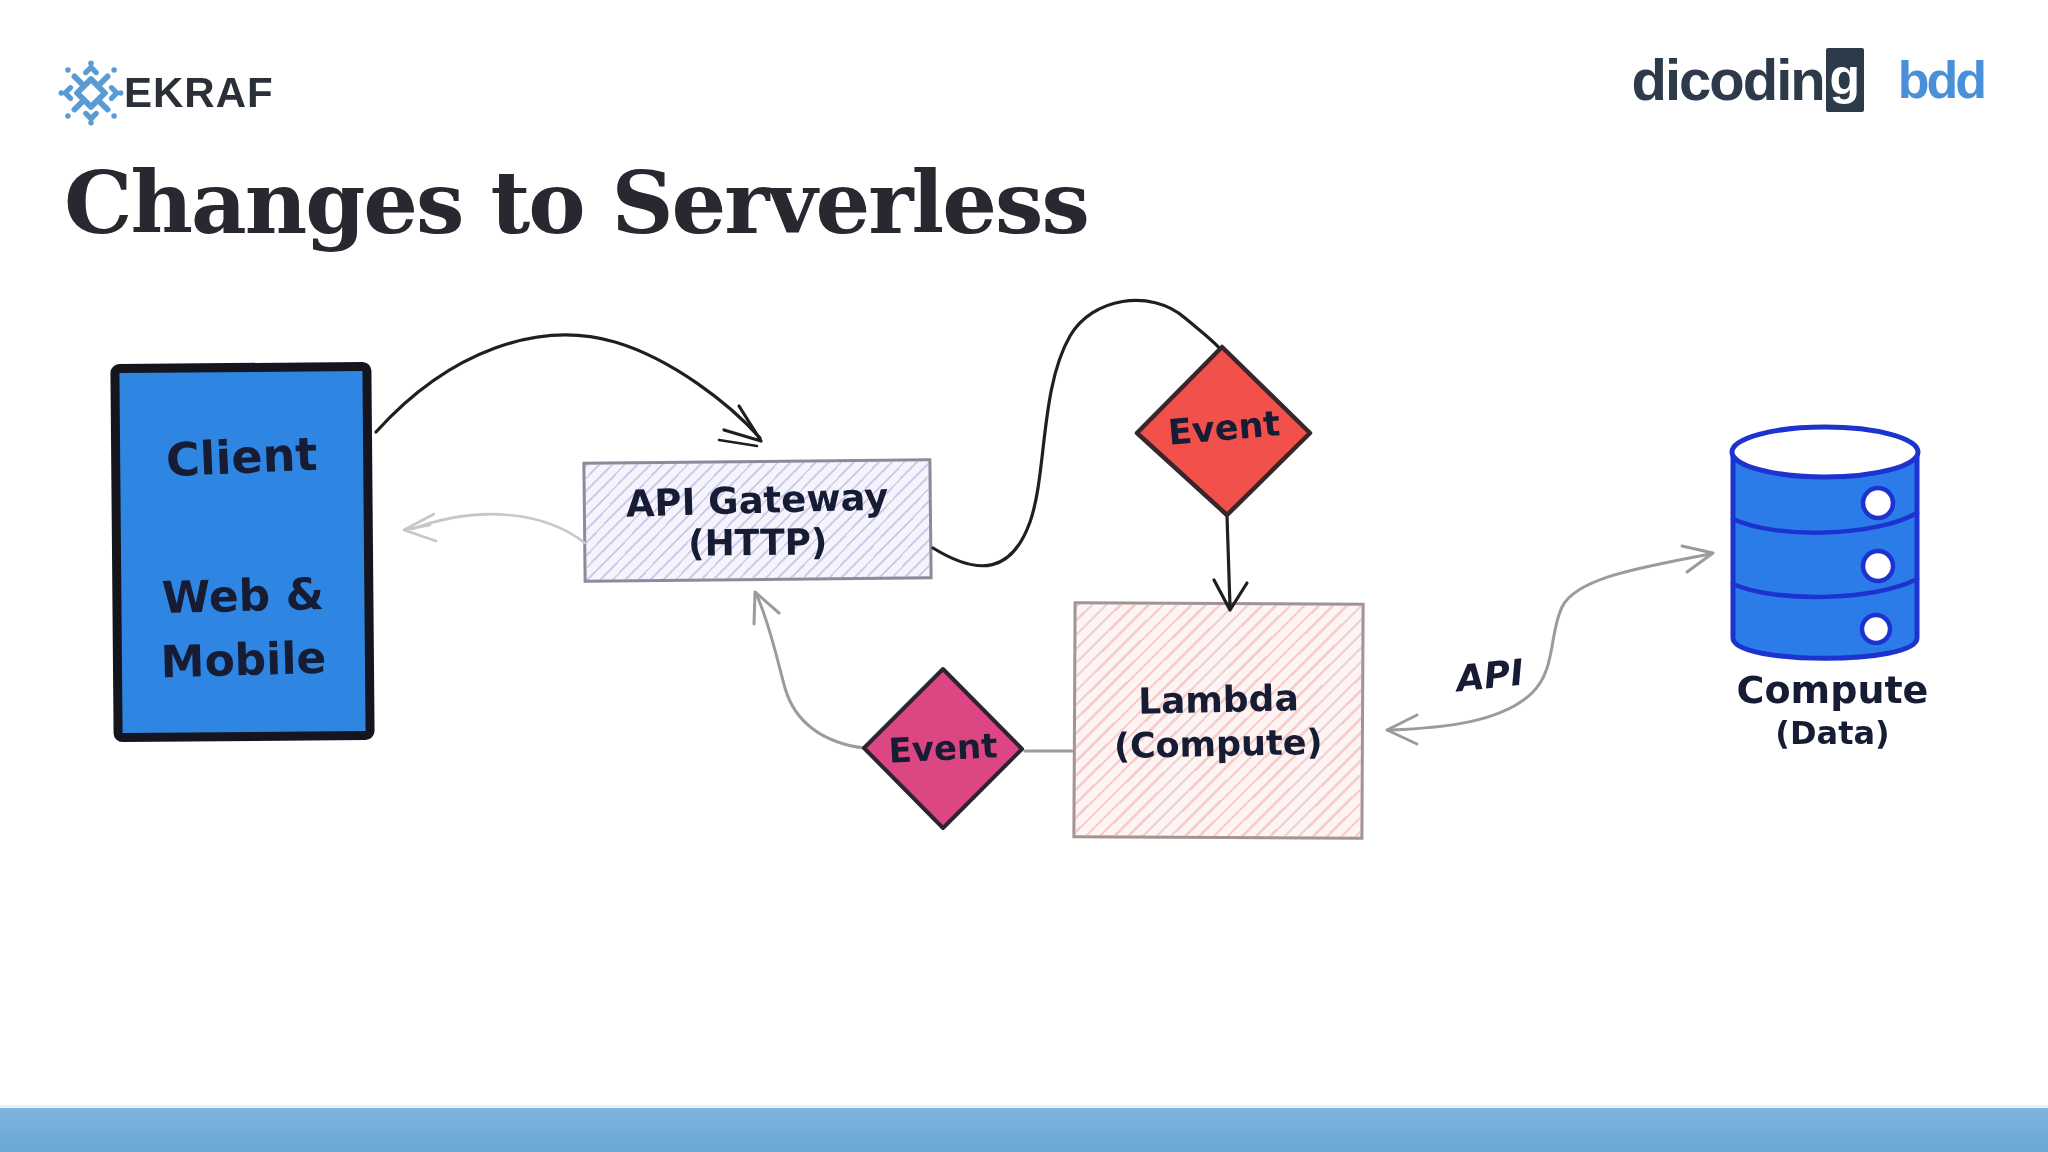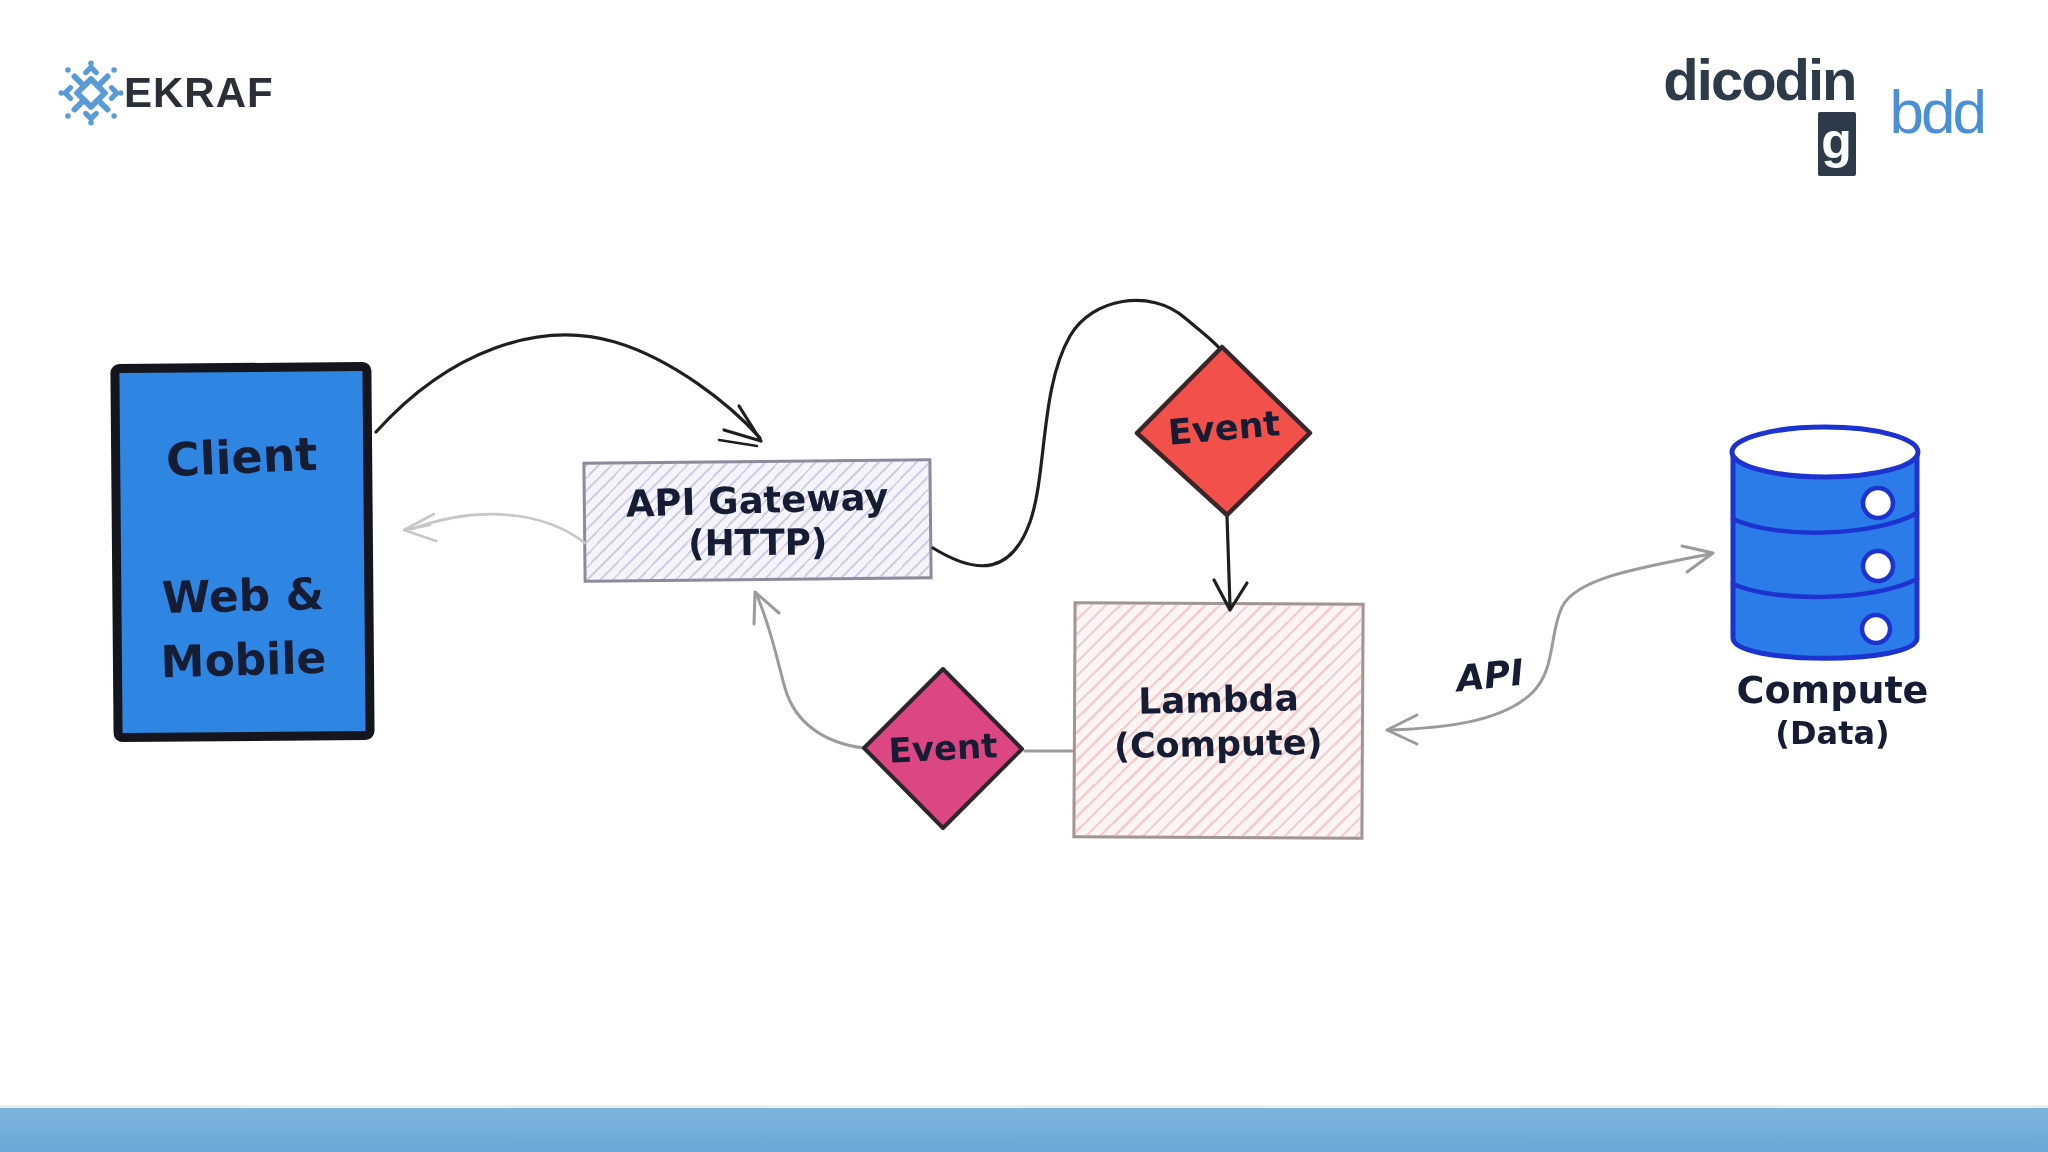--- a/index.html
+++ b/index.html
@@ -6,25 +6,25 @@
   .slide {
     position:relative; width:2048px; height:1152px;
     background:#ffffff; overflow:hidden;
     font-family:"DejaVu Sans", sans-serif;
   }
   
   .brand { position:absolute; left:58px; top:60px; display:flex; align-items:center; }
   .brand-icon { width:66px; height:66px; }
   .brand-text { font-size:42px; font-weight:bold; color:#2b2f38; letter-spacing:1px; font-family:"Liberation Sans", sans-serif; }
   .partners { position:absolute; right:64px; top:48px; display:flex; align-items:center; gap:34px; }
-  .dicoding { display:flex; align-items:flex-end; font-family:"Liberation Sans", sans-serif;flex-direction:column; }
+  .dicoding { display:flex; align-items:flex-end; font-family:"Liberation Sans", sans-serif; }
   .dicoding-text { font-size:58px; font-weight:bold; color:#2d3a4a; letter-spacing:-2px; line-height:64px; }
   .dicoding-gbox { display:inline-block; margin-left:2px; width:38px; height:64px; background:#2d3a4a; color:#ffffff;
                    font-size:50px; font-weight:bold; text-align:center; line-height:58px; border-radius:2px; }
-  .bdd { font-family:"Liberation Sans", sans-serif; font-size:62px; font-weight:normal; color:#4a90d9; letter-spacing:-3px; line-height:64px; }
+  .bdd { font-family:"Liberation Sans", sans-serif; font-size:52px; font-weight:bold; color:#4a90d9; letter-spacing:-3px; line-height:64px; }
   
   .title {
     position:absolute; left:64px; top:152px;
     font-family:"DejaVu Serif", serif; font-weight:bold;
     font-size:86px; color:#2a2730; letter-spacing:-2px;
   }
   
   .diagram { position:absolute; inset:0; }
   .hand { font-family:"DejaVu Sans", sans-serif; font-weight:bold; color:#151c33; }
   .client-box {
@@ -105,20 +105,21 @@
   </div>
 
   <div class="partners">
     <span class="dicoding">
       <span class="dicoding-text">dicodin</span>
       <span class="dicoding-gbox">g</span>
     </span>
     <span class="bdd">bdd</span>
   </div>
 
+  <div class="title">Changes to Serverless</div>
 
   <div class="diagram">
 
     <div class="client-box">
       <div class="hand client-line1">Client</div>
       <div class="hand client-line2">Web &amp;</div>
       <div class="hand client-line3">Mobile</div>
     </div>
 
     <div class="apigw-box">

